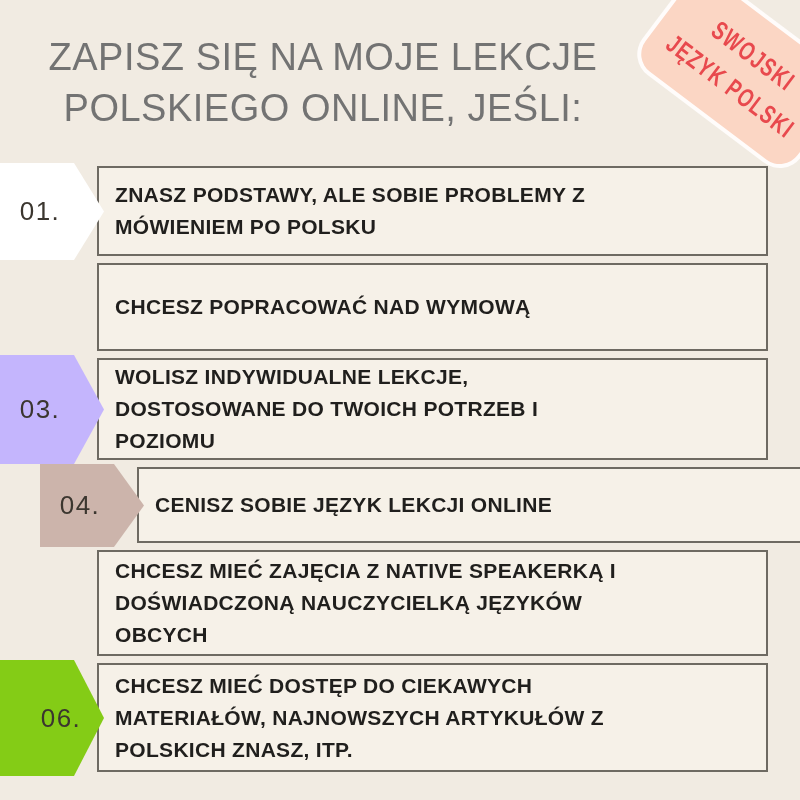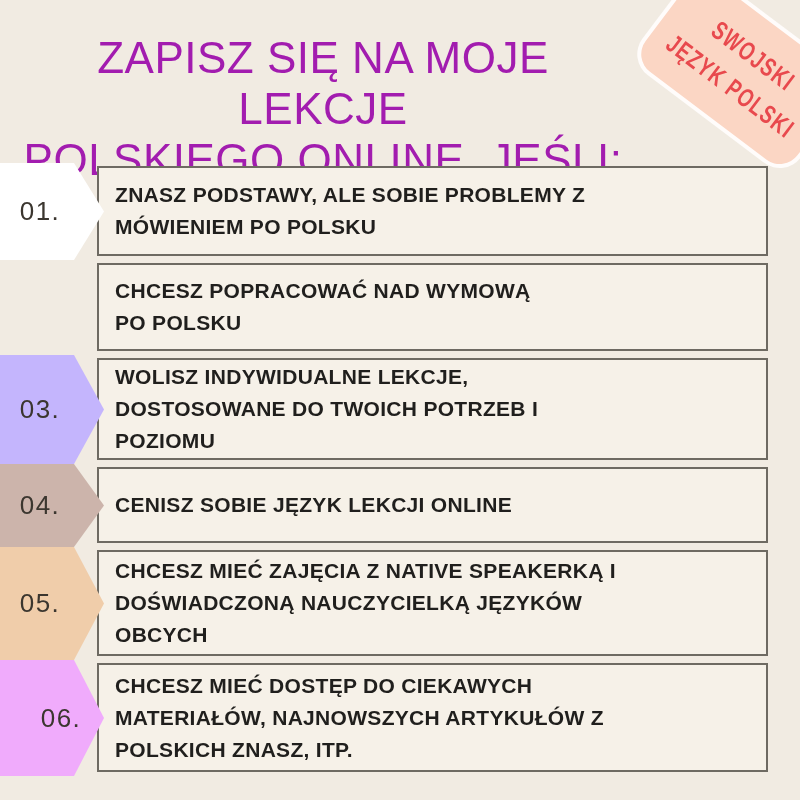--- a/index.html
+++ b/index.html
@@ -13,25 +13,25 @@
     background: #f1ebe2;
   }
 
   
   .title {
     position: absolute;
     top: 32px;
     left: 8px;
     width: 630px;
     text-align: center;
-    font-size: 44px;
+    font-size: 38px;
     line-height: 51px;
     font-weight: 400;
     letter-spacing: 0.5px;
-    color: #a21caf;
+    color: #737373;
   }
 
   
   .badge {
     position: absolute;
     left: 643px;
     top: 11px;
     width: 190px;
     height: 112px;
     border-radius: 26px;
@@ -55,21 +55,21 @@
   .list {
     position: absolute;
     top: 166px;
     left: 0;
     width: 800px;
   }
   .row { position: relative; margin-bottom: 7px; }
   .row:nth-of-type(1) { height: 90px; }
   .row:nth-of-type(2) { height: 88px; }
   .row:nth-of-type(3) { height: 102px; }
-  .row:nth-of-type(4) { height: 76px; }
+  .row:nth-of-type(4) { height: 76px; margin-left: 40px; }
   .row:nth-of-type(5) { height: 106px; }
   .row:nth-of-type(6) { height: 109px; }
 
   .tab {
     position: absolute;
     left: 0;
     top: -3px;
     bottom: -4px;
     width: 104px;
     z-index: 2;
@@ -135,21 +135,20 @@
             <div>ZNASZ PODSTAWY, ALE SOBIE PROBLEMY Z</div>
             <div>MÓWIENIEM PO POLSKU</div>
           </div>
     </div>
   </div>
 
   <div class="row">
     <div class="box">
       <div class="lines">
             <div>CHCESZ POPRACOWAĆ NAD WYMOWĄ</div>
-            <div>PO POLSKU</div>
           </div>
     </div>
   </div>
 
   <div class="row">
     <div class="tab" style="background: #c4b5fd;">
       <span class="num">03.</span>
     </div>
     <div class="box">
       <div class="lines">
@@ -165,34 +164,31 @@
       <span class="num">04.</span>
     </div>
     <div class="box">
       <div class="lines">
             <div>CENISZ SOBIE JĘZYK LEKCJI ONLINE</div>
           </div>
     </div>
   </div>
 
   <div class="row">
-    <div class="tab" style="background: rgb(240, 205, 170);">
-      <span class="num">05.</span>
-    </div>
     <div class="box">
       <div class="lines">
             <div>CHCESZ MIEĆ ZAJĘCIA Z NATIVE SPEAKERKĄ I</div>
             <div>DOŚWIADCZONĄ NAUCZYCIELKĄ JĘZYKÓW</div>
             <div>OBCYCH</div>
           </div>
     </div>
   </div>
 
   <div class="row">
-    <div class="tab" style="background: #f0abfc; padding-left: 42px;">
+    <div class="tab" style="background: #84cc16; padding-left: 42px;">
       <span class="num">06.</span>
     </div>
     <div class="box">
       <div class="lines">
             <div>CHCESZ MIEĆ DOSTĘP DO CIEKAWYCH</div>
             <div>MATERIAŁÓW, NAJNOWSZYCH ARTYKUŁÓW Z</div>
             <div>POLSKICH ZNASZ, ITP.</div>
           </div>
     </div>
   </div>

